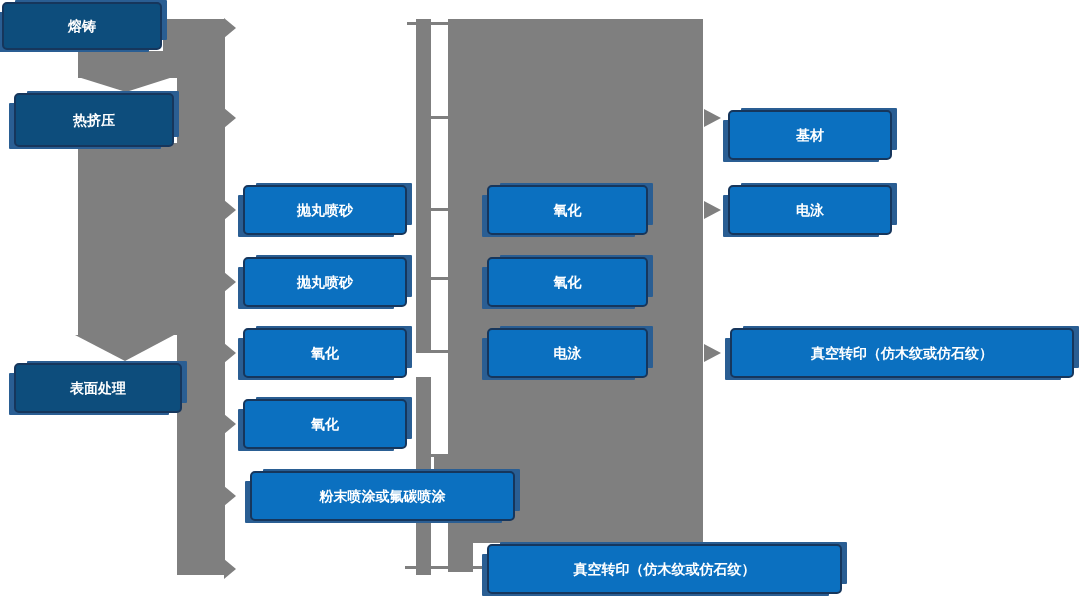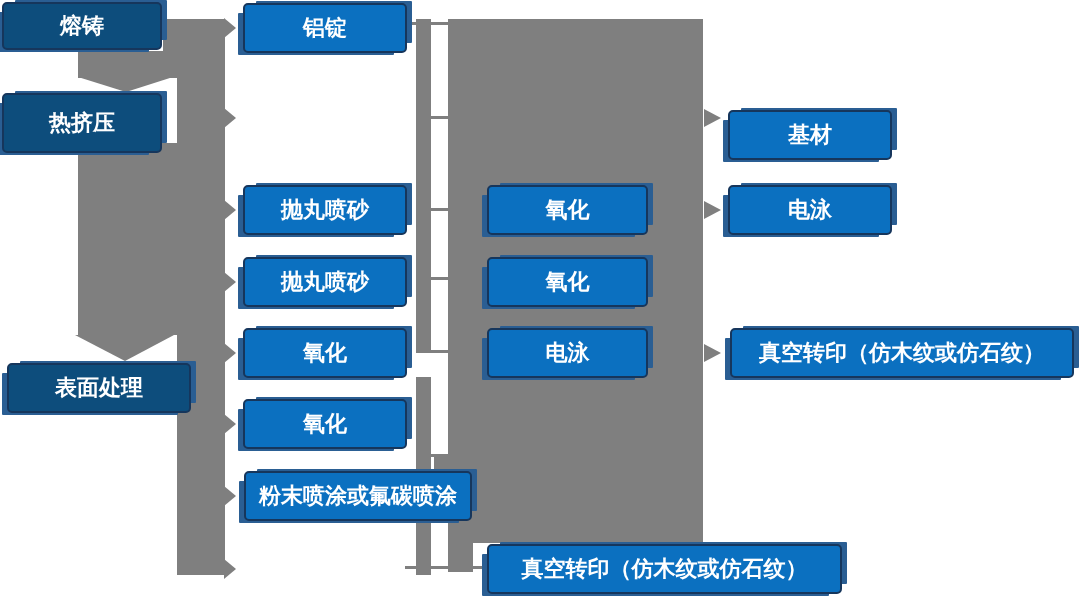--- a/index.html
+++ b/index.html
@@ -4,21 +4,21 @@
 <style>
   :root{
     --page-bg:#ffffff; --box-light:#0b70c0; --box-dark:#0d4d7c;
     --box-border:#16365c; --box-shadow:#2a5e93; --connector:#7f7f7f; --text:#ffffff;
   }
   html,body{margin:0;padding:0;background:var(--page-bg);}
   #canvas{position:relative;width:1084px;height:596px;background:var(--page-bg);
           overflow:hidden;font-family:"DejaVu Sans","Liberation Sans",sans-serif;}
   .box{position:absolute;box-sizing:border-box;height:50px;
        display:flex;align-items:center;justify-content:center;
-       color:var(--text);font-size:22px;font-weight:bold;line-height:1;
+       color:var(--text);font-size:14px;font-weight:bold;line-height:1;
        border:2px solid var(--box-border);border-radius:5px;
        box-shadow:9px -6px 0 -4px var(--box-shadow),-9px 6px 0 -4px var(--box-shadow);
        white-space:nowrap;z-index:3;}
   .light{background:var(--box-light);}
   .dark{background:var(--box-dark);}
   .gray{position:absolute;background:var(--connector);z-index:1;}
   .tick{position:absolute;background:var(--connector);height:3px;z-index:2;}
   .arr-r{position:absolute;width:0;height:0;z-index:2;
          border-top:10px solid transparent;border-bottom:10px solid transparent;
          border-left:12px solid var(--connector);}
@@ -63,29 +63,28 @@
   <div class="tick" style="left:430px;top:350px;width:18px"></div>
   <div class="tick" style="left:430px;top:454px;width:18px"></div>
   <div class="gray" style="left:434px;top:454px;width:14px;height:18px"></div>
   <div class="tick" style="left:405px;top:566px;width:82px"></div>
 
   <div class="arr-r big" style="left:704px;top:109px"></div>
   <div class="arr-r big" style="left:704px;top:201px"></div>
   <div class="arr-r big" style="left:704px;top:344px"></div>
 
   <div class="box dark" style="left:2px;top:2px;width:160px;height:48px">熔铸</div>
-  <div class="box dark" style="left:2px;top:93px;width:160px;height:60px">热挤压</div>
-  <div class="box dark" style="left:7px;top:363px;width:184px">表面处理</div>
+  <div class="box dark" style="left:14px;top:93px;width:160px;height:54px">热挤压</div>
+  <div class="box dark" style="left:14px;top:363px;width:168px">表面处理</div>
 
-  <div class="box light" style="left:243px;top:3px;width:164px">铝锭</div>
   <div class="box light" style="left:243px;top:185px;width:164px">抛丸喷砂</div>
   <div class="box light" style="left:243px;top:257px;width:164px">抛丸喷砂</div>
   <div class="box light" style="left:243px;top:328px;width:164px">氧化</div>
   <div class="box light" style="left:243px;top:399px;width:164px">氧化</div>
-  <div class="box light" style="left:244px;top:471px;width:228px">粉末喷涂或氟碳喷涂</div>
+  <div class="box light" style="left:250px;top:471px;width:265px">粉末喷涂或氟碳喷涂</div>
 
   <div class="box light" style="left:487px;top:185px;width:161px">氧化</div>
   <div class="box light" style="left:487px;top:257px;width:161px">氧化</div>
   <div class="box light" style="left:487px;top:328px;width:161px">电泳</div>
   <div class="box light" style="left:487px;top:544px;width:355px">真空转印（仿木纹或仿石纹）</div>
 
   <div class="box light" style="left:728px;top:110px;width:164px">基材</div>
   <div class="box light" style="left:728px;top:185px;width:164px">电泳</div>
   <div class="box light" style="left:730px;top:328px;width:344px">真空转印（仿木纹或仿石纹）</div>
 

